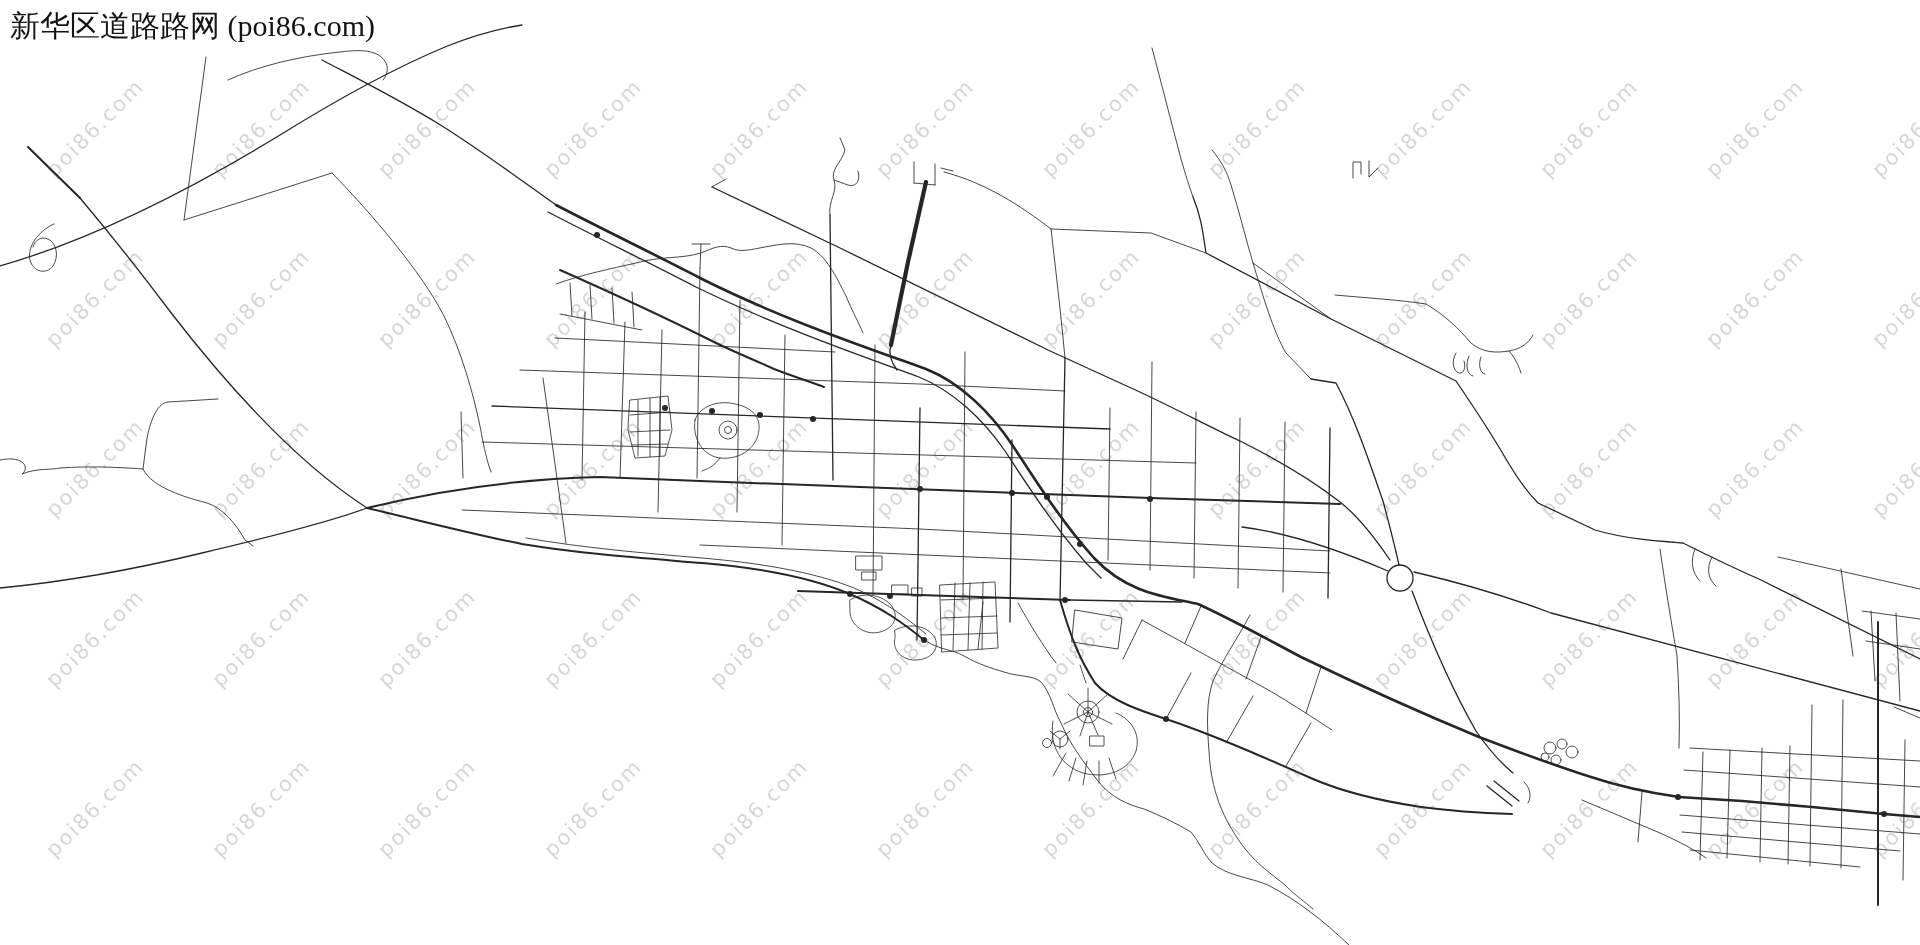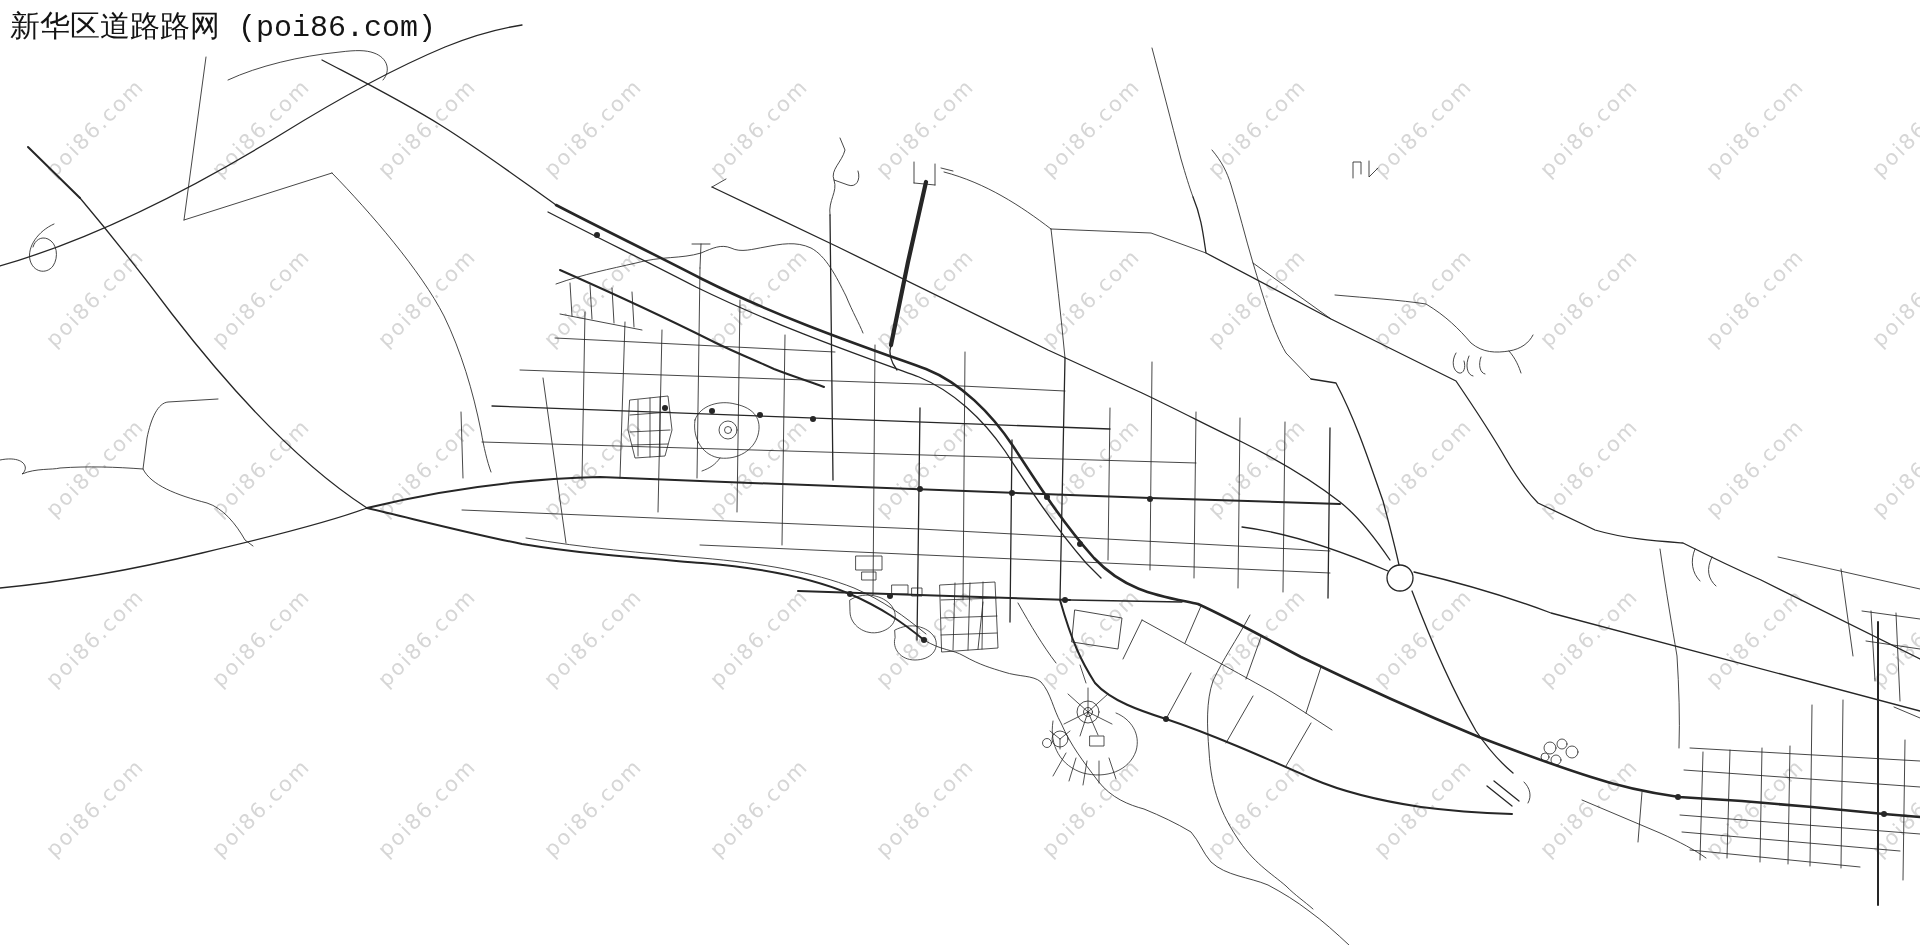--- a/index.html
+++ b/index.html
@@ -4,21 +4,21 @@
 <style>
   html,body{margin:0;padding:0;background:#ffffff;}
   .stage{position:relative;width:1920px;height:945px;overflow:hidden;background:#ffffff;
          font-family:"Liberation Sans","DejaVu Sans",sans-serif;}
   .watermark-layer{position:absolute;inset:0;z-index:1;}
   .watermark{position:absolute;transform:translate(-50%,-50%) rotate(-45deg);
              font-size:21px;letter-spacing:2px;white-space:nowrap;
              font-family:"DejaVu Sans","Liberation Sans",sans-serif;user-select:none;}
   svg.roads{position:absolute;left:0;top:0;z-index:2;}
   .map-title{position:absolute;left:10px;top:6px;z-index:3;font-size:30px;color:#141414;
-             font-family:Liberation Mono, monospace;}
+             font-family:Liberation Serif, serif;}
 </style>
 </head>
 <body>
 
 <div class="stage">
   <div class="watermark-layer">
       <span class="watermark" style="left: 95px; top: 128px; color: rgb(214, 214, 214); font-size: 21px;">poi86.com</span>
       <span class="watermark" style="left: 261px; top: 128px; color: rgb(214, 214, 214); font-size: 21px;">poi86.com</span>
       <span class="watermark" style="left: 427px; top: 128px; color: rgb(214, 214, 214); font-size: 21px;">poi86.com</span>
       <span class="watermark" style="left: 593px; top: 128px; color: rgb(214, 214, 214); font-size: 21px;">poi86.com</span>

